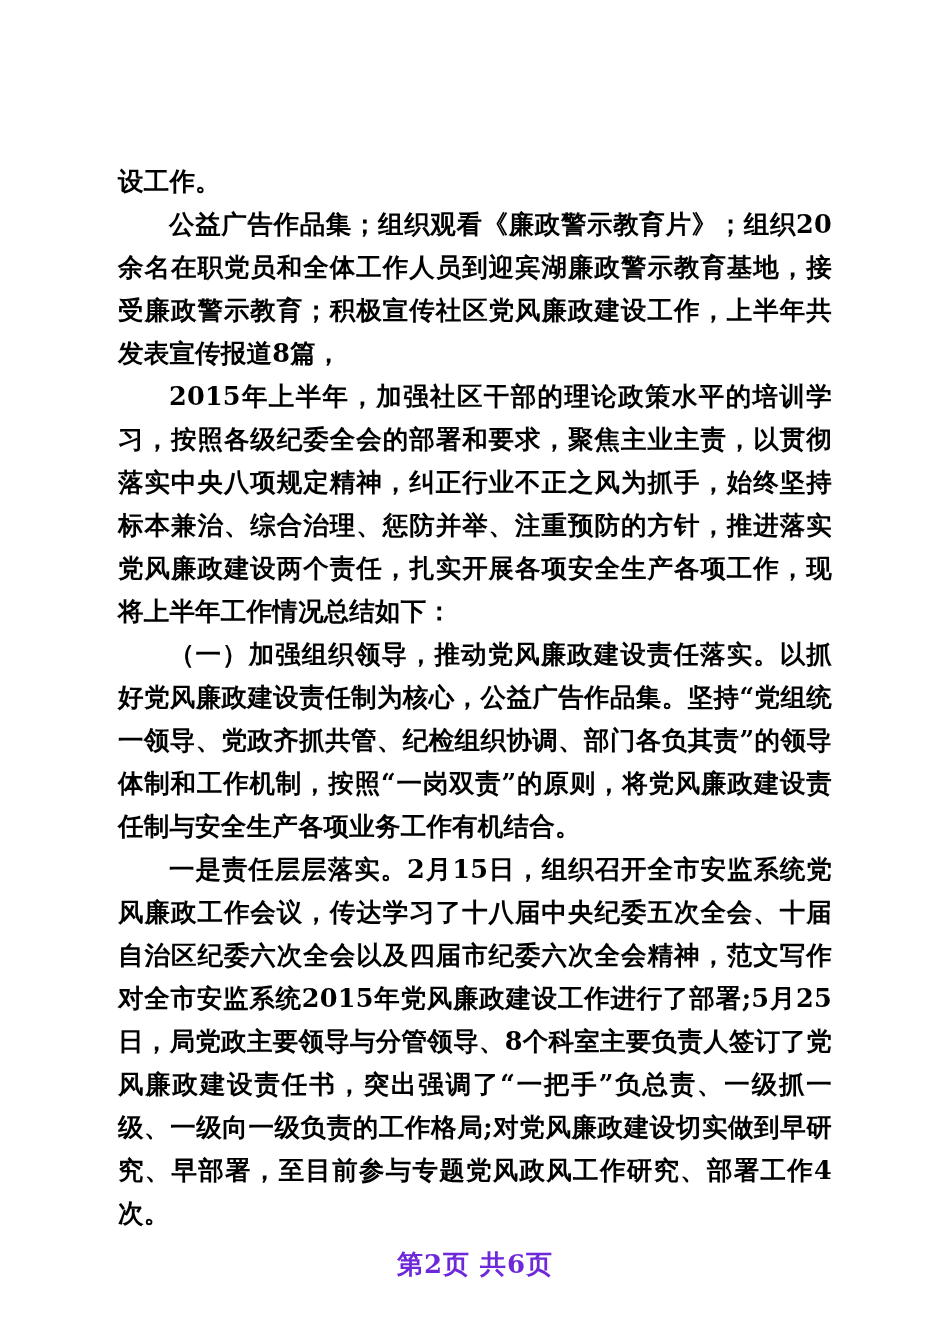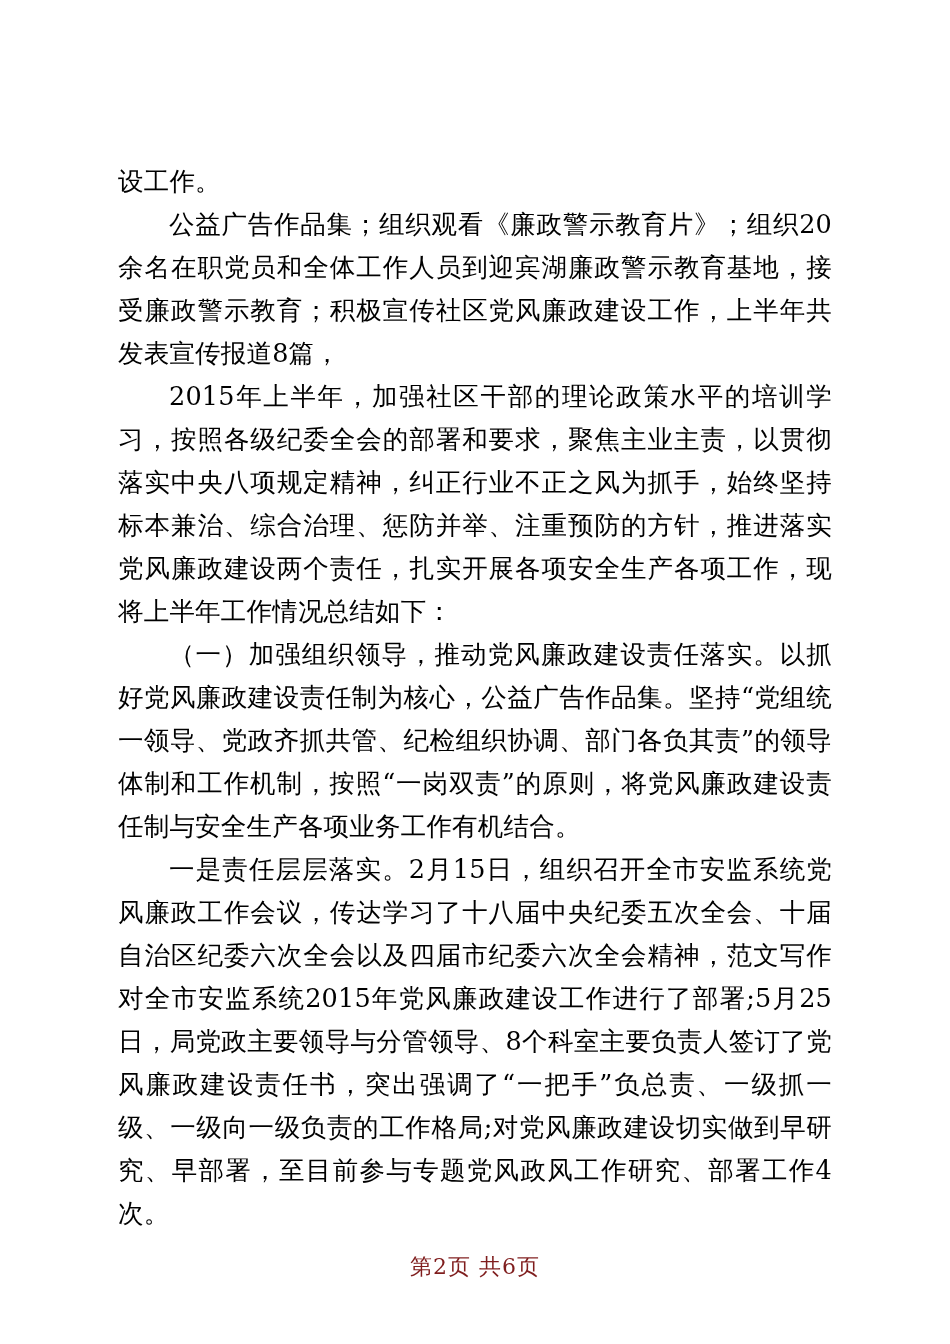--- a/index.html
+++ b/index.html
@@ -14,20 +14,21 @@
     color: #000000;
     position: relative;
     overflow: hidden;
   }
   .page {
     width: 950px;
     height: 1344px;
     box-sizing: border-box;
     padding: 160px 118px 0 118px;
     position: relative;
+    font-weight: bold;
   }
   .doc-body {
     font-size: 25.5px;
     line-height: 43px;
     text-align: justify;
     text-justify: inter-ideograph;
     letter-spacing: 0.2px;
   }
   p.para {
     margin: 0;
@@ -35,24 +36,24 @@
   }
   p.indent {
     text-indent: 51px;
   }
   .footer {
     position: absolute;
     left: 0;
     right: 0;
     bottom: 62px;
     text-align: center;
-    font-size: 22px;
+    font-size: 26px;
     font-family: "DejaVu Serif", "Liberation Serif", serif;
     letter-spacing: 1px;
-    color: #7f1d1d;
+    color: #6d28d9;
   }
 </style>
 </head>
 <body>
 
 <div class="page">
   <div class="doc-body">
     <p class="para indent" style="text-indent:0">设工作。</p>
     <p class="para indent">公益广告作品集；组织观看《廉政警示教育片》；组织20余名在职党员和全体工作人员到迎宾湖廉政警示教育基地，接受廉政警示教育；积极宣传社区党风廉政建设工作，上半年共发表宣传报道8篇，</p>
     <p class="para indent">2015年上半年，加强社区干部的理论政策水平的培训学习，按照各级纪委全会的部署和要求，聚焦主业主责，以贯彻落实中央八项规定精神，纠正行业不正之风为抓手，始终坚持标本兼治、综合治理、惩防并举、注重预防的方针，推进落实党风廉政建设两个责任，扎实开展各项安全生产各项工作，现将上半年工作情况总结如下：</p>

